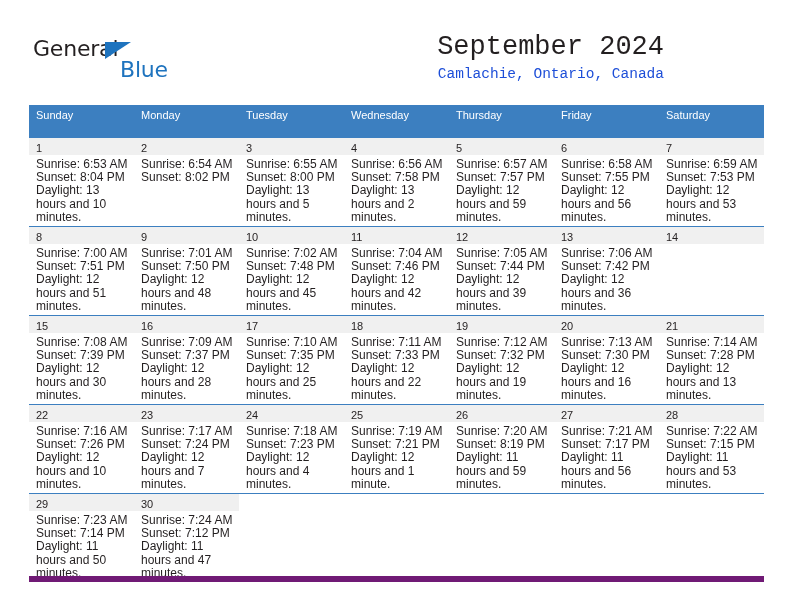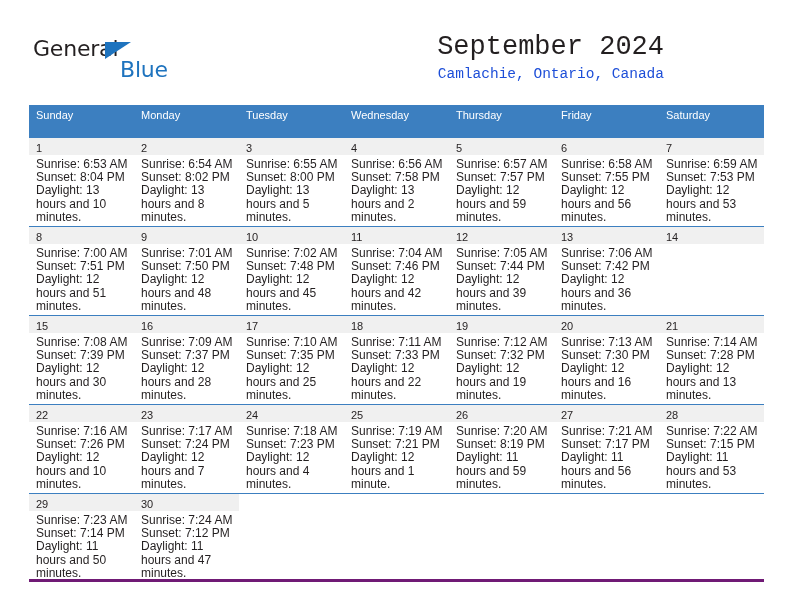--- a/index.html
+++ b/index.html
@@ -106,21 +106,21 @@
     overflow: hidden;
     white-space: nowrap;
   }
   .week {
     display: flex;
     border-top: 1px solid #3c7fc0;
     height: 89px;
     box-sizing: border-box;
   }
   .week:last-child {
-    border-bottom: 3px solid #701a75;
+    border-bottom: 6px solid #701a75;
   }
   .daycell {
     flex: 1 1 0;
     box-sizing: border-box;
     background: #ffffff;
     overflow: hidden;
     position: relative;
   }
   .daycell.filled .daynum-bar {
     background: #f0f0f0;
@@ -186,21 +186,20 @@
             <div>Sunrise: 6:53 AM</div>
             <div>Sunset: 8:04 PM</div>
             <div class="daylight">Daylight: 13 hours and 10 minutes.</div>
           </div>
         </div>
       <div class="daycell filled">
           <div class="daynum-bar"><span class="daynum">2</span></div>
           <div class="dayinfo">
             <div>Sunrise: 6:54 AM</div>
             <div>Sunset: 8:02 PM</div>
-            <div class="daylight">Daylight: 13 hours and 8 minutes.</div>
           </div>
         </div>
       <div class="daycell filled">
           <div class="daynum-bar"><span class="daynum">3</span></div>
           <div class="dayinfo">
             <div>Sunrise: 6:55 AM</div>
             <div>Sunset: 8:00 PM</div>
             <div class="daylight">Daylight: 13 hours and 5 minutes.</div>
           </div>
         </div>

